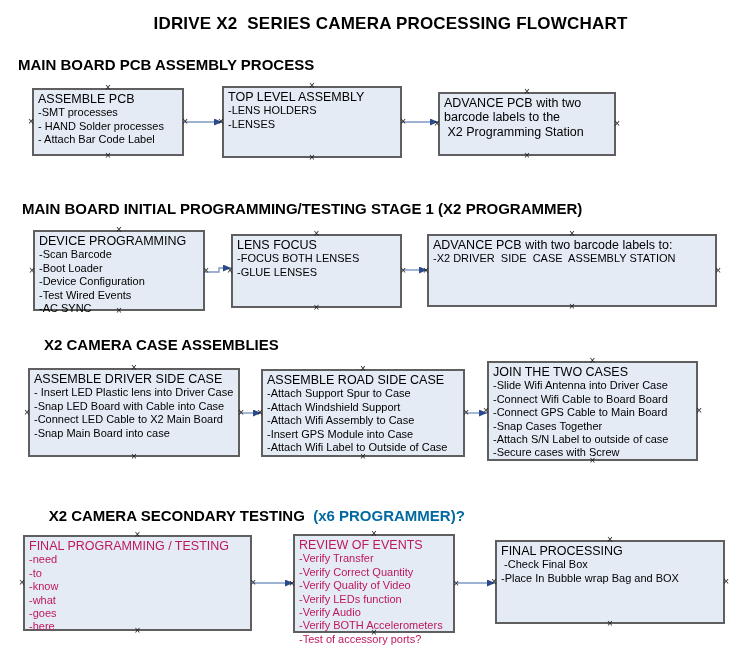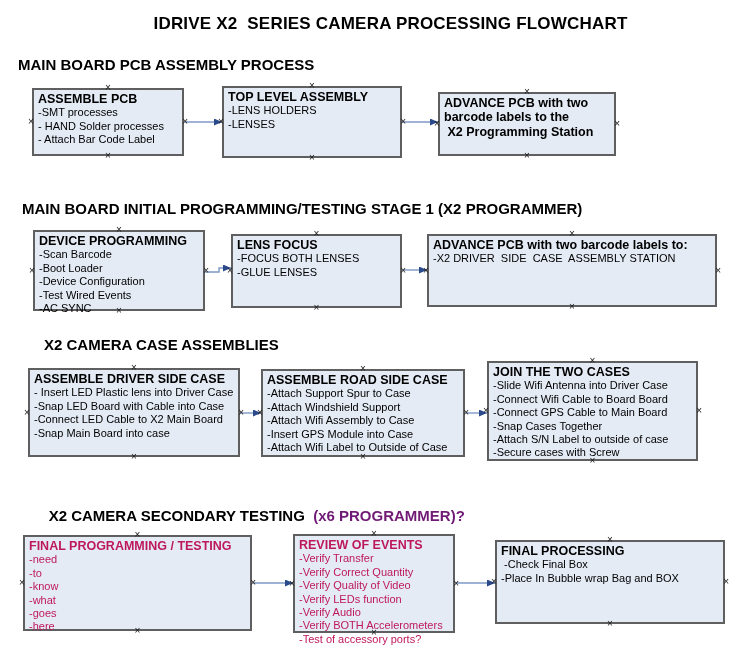--- a/index.html
+++ b/index.html
@@ -7,26 +7,26 @@
     position:relative;width:747px;height:662px;background:#ffffff;
     font-family:"Liberation Sans",sans-serif;color:#000;overflow:hidden;padding-left:34px;
   }
   .page-title{
     position:absolute;top:14px;left:0;width:100%;text-align:center;
     font-size:17px;font-weight:bold;letter-spacing:.2px;white-space:pre-wrap;
   }
   .section-heading{
     position:absolute;font-size:15px;font-weight:bold;white-space:pre-wrap;
   }
-  .section-heading .red{color:#701a75;}
+  .section-heading .red{color:#0369a1;}
   .box{
     position:absolute;background:#e4ebf5;border:2px solid #5f5f5f;
     box-sizing:border-box;padding:2px 2px 2px 4px;overflow:visible;
   }
-  .box-title{font-size:12.5px;font-weight:bold;line-height:1.15;white-space:pre-wrap;}
+  .box-title{font-size:12.5px;font-weight:normal;line-height:1.15;white-space:pre-wrap;}
   .box-item{font-size:11px;line-height:1.22;white-space:pre-wrap;}
   .box.red .box-title,.box.red .box-item{color:#be185d;}
   .anchor{
     position:absolute;font-size:10px;line-height:1;color:#1a1a1a;font-weight:normal;
     pointer-events:none;
   }
   .anchor.t{top:-7px;left:50%;transform:translateX(-50%);}
   .anchor.b{bottom:-7px;left:50%;transform:translateX(-50%);}
   .anchor.l{left:-6px;top:50%;transform:translateY(-50%);}
   .anchor.r{right:-6px;top:50%;transform:translateY(-50%);}

